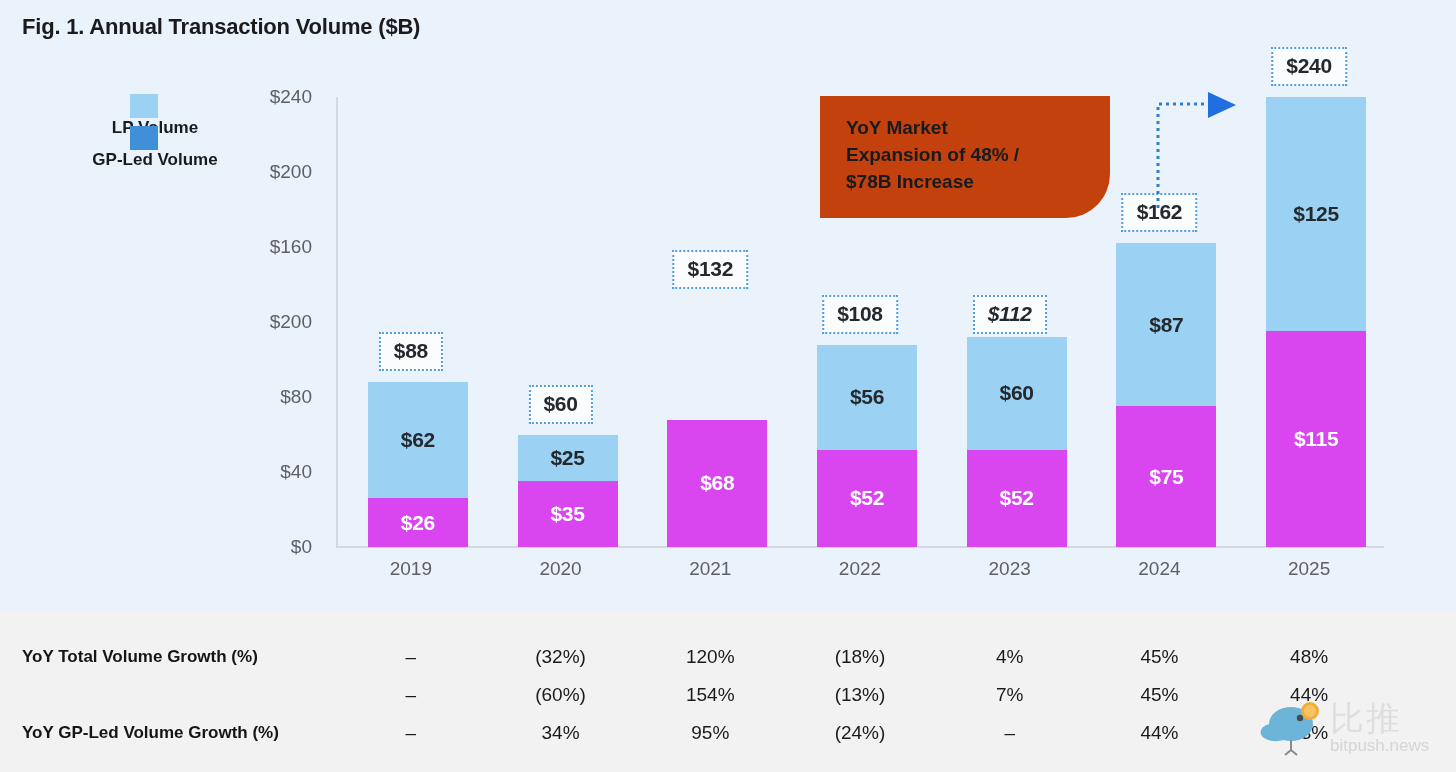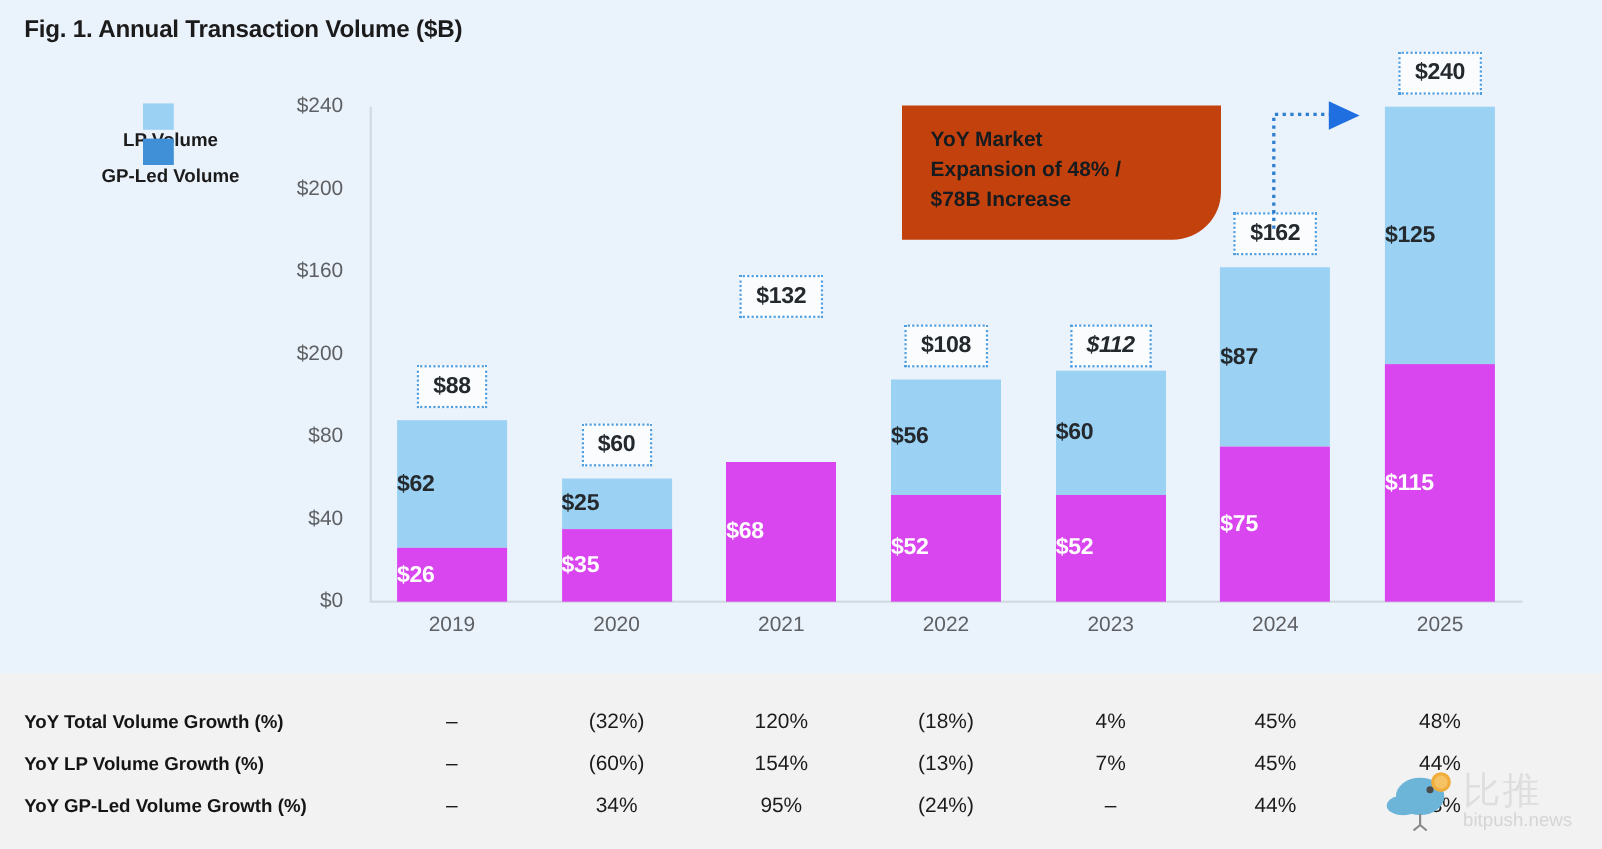--- a/index.html
+++ b/index.html
@@ -112,20 +112,22 @@
     position: absolute;
     bottom: 0;
     left: 25px;
     width: 100px;
   }
   .seg {
     position: relative;
     width: 100%;
     display: flex;
     align-items: center;
+    justify-content: center;
+    margin-left: 7px;
   }
   .seg-lp { background: #9bd1f3; }
   .seg-gp { background: #d946ef; }
   .seg-label {
     font-size: 21px;
     font-weight: bold;
     letter-spacing: -0.3px;
   }
   .seg-lp .seg-label { color: #24292e; }
   .seg-gp .seg-label { color: #ffffff; }
@@ -377,21 +379,20 @@
       <div class="row-label">YoY Total Volume Growth (%)</div>
       <div class="row-cell" style="left: 336px; width: 149.714px;">–</div>
       <div class="row-cell" style="left: 485.714px; width: 149.714px;">(32%)</div>
       <div class="row-cell" style="left: 635.429px; width: 149.714px;">120%</div>
       <div class="row-cell" style="left: 785.143px; width: 149.714px;">(18%)</div>
       <div class="row-cell" style="left: 934.857px; width: 149.714px;">4%</div>
       <div class="row-cell" style="left: 1084.57px; width: 149.714px;">45%</div>
       <div class="row-cell" style="left: 1234.29px; width: 149.714px;">48%</div>
     </div>
     <div class="table-row" style="top: 64px;">
-      <div class="row-label">YoY LP Volume Growth (%)</div>
       <div class="row-cell" style="left: 336px; width: 149.714px;">–</div>
       <div class="row-cell" style="left: 485.714px; width: 149.714px;">(60%)</div>
       <div class="row-cell" style="left: 635.429px; width: 149.714px;">154%</div>
       <div class="row-cell" style="left: 785.143px; width: 149.714px;">(13%)</div>
       <div class="row-cell" style="left: 934.857px; width: 149.714px;">7%</div>
       <div class="row-cell" style="left: 1084.57px; width: 149.714px;">45%</div>
       <div class="row-cell" style="left: 1234.29px; width: 149.714px;">44%</div>
     </div>
     <div class="table-row" style="top: 102px;">
       <div class="row-label">YoY GP-Led Volume Growth (%)</div>

